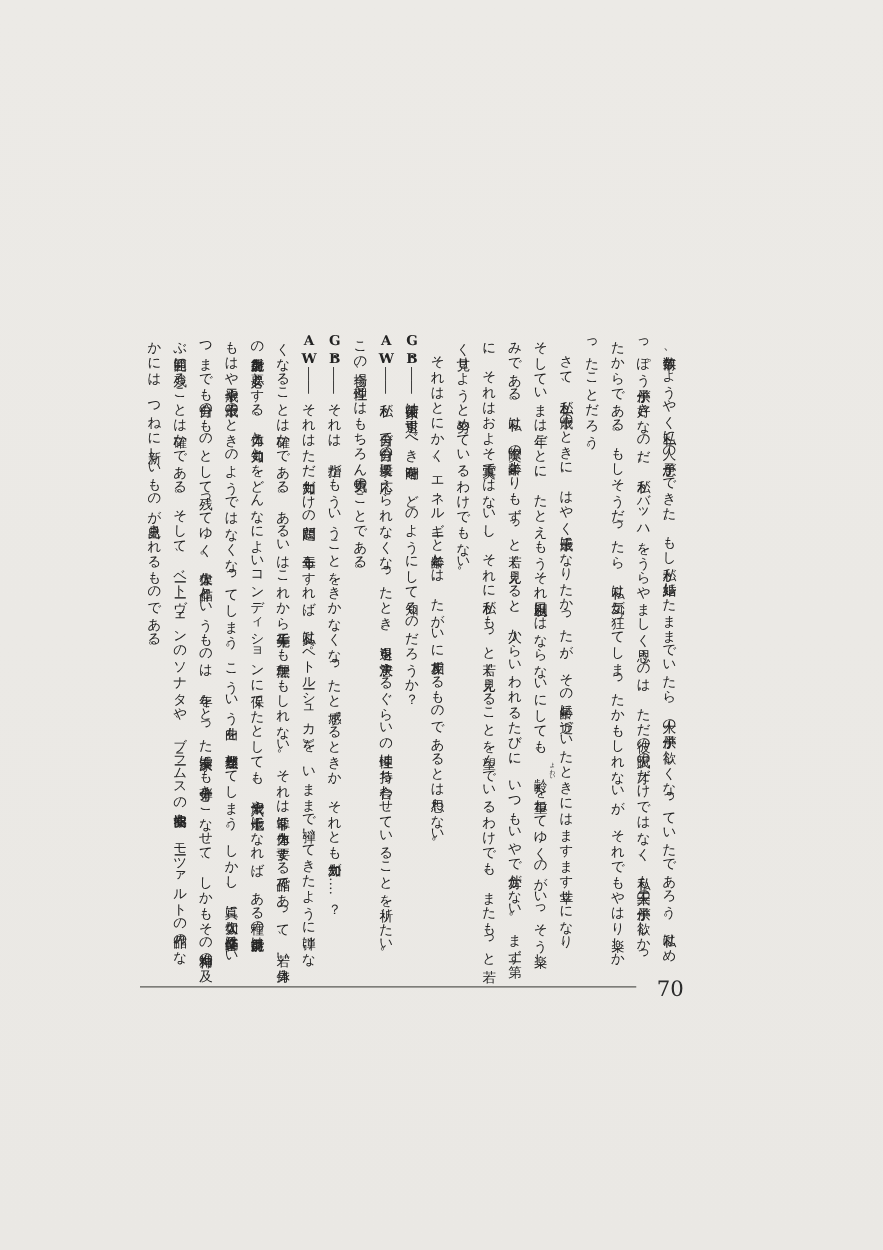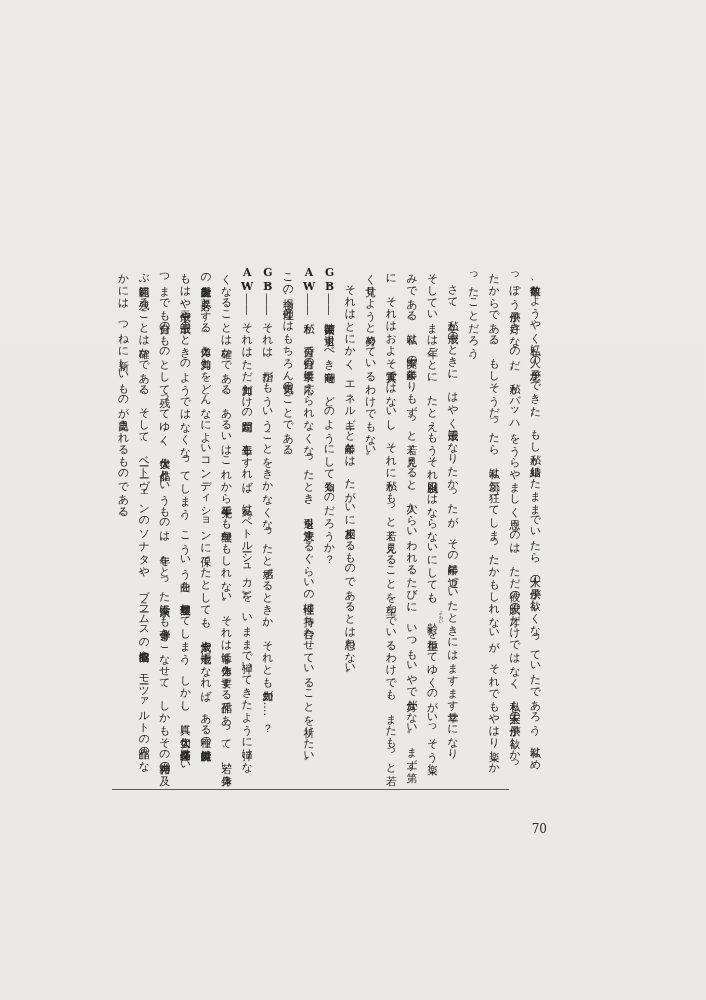--- a/index.html
+++ b/index.html
@@ -44,23 +44,23 @@
   .footer-rule {
     position: absolute;
     left: 112px;
     top: 789px;
     width: 397px;
     height: 1px;
     background: #595955;
   }
   .page-number {
     position: absolute;
-    top: 822px;
+    top: 782px;
     right: 159px;
-    font-size: 12px;
+    font-size: 17px;
     color: #2b2b2b;
   }
 </style>
 </head>
 <body>
 
 <div class="scan-page">
 
   <div class="text-block">
     <p class="para indent">数年前、ようやく私に一人の息子ができた。もし私が結婚したままでいたら、十人の子供が欲しくなっていたであろう。私はめっぽう子供が好きなのだ。私がバッハをうらやましく思うのは、ただ彼の天賦の才だけではなく、私も二十三人の子供が欲しかったからである。もしそうだったら、私は気が狂ってしまったかもしれないが、それでもやはり楽しかったことだろう。</p>

